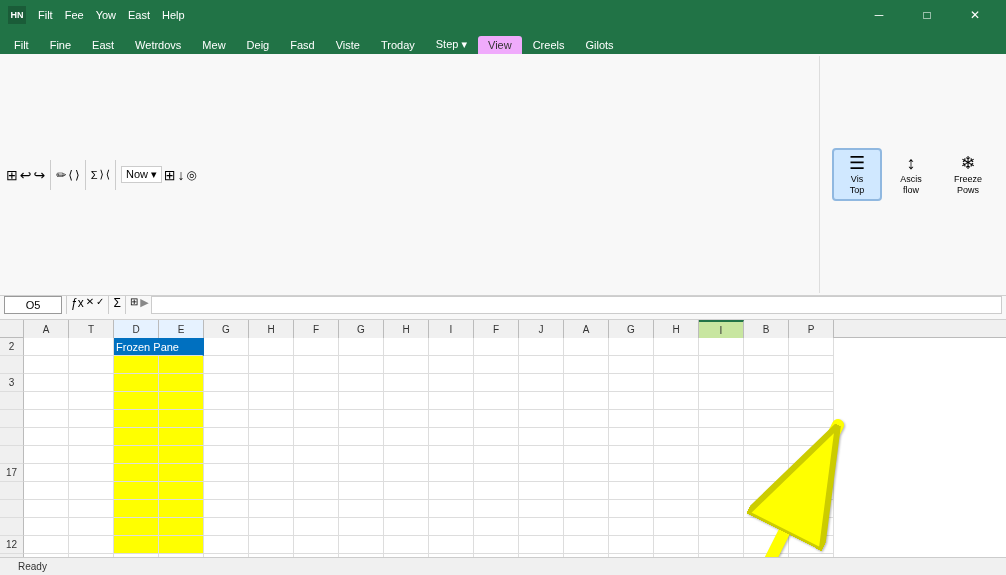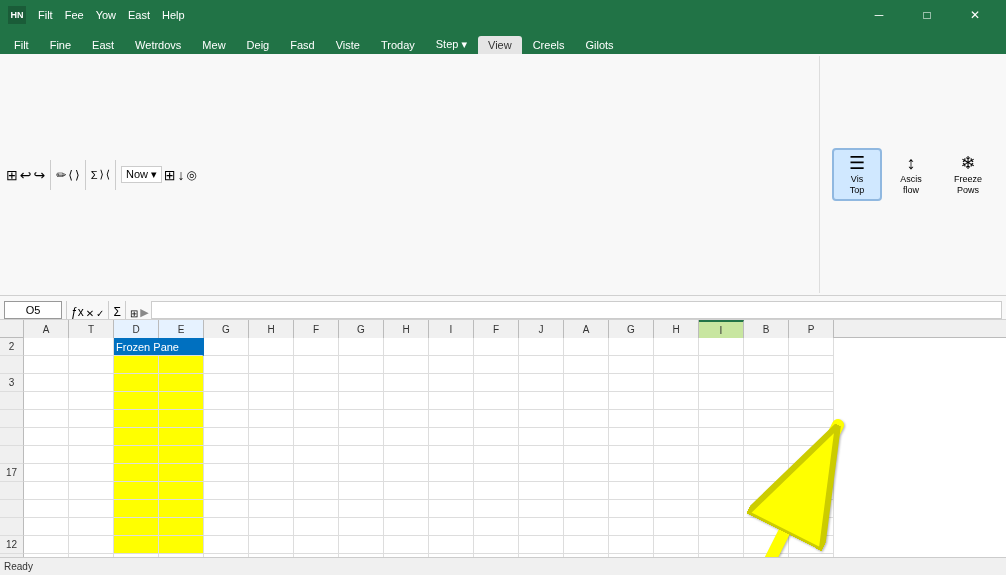--- a/index.html
+++ b/index.html
@@ -21,21 +21,21 @@
     #window-controls { display: flex; gap: 2px; }
     .win-btn { width: 46px; height: 30px; display: flex; align-items: center; justify-content: center; cursor: pointer; color: white; font-size: 12px; }
     .ribbon-tab {
       padding: 3px 10px;
       font-size: 11px;
       cursor: pointer;
       color: white;
       background: transparent;
       border-radius: 3px 3px 0 0;
     }
-    .ribbon-tab.active { background: #e5e5e5; color: #333; }
+    .ribbon-tab.active { background: #f0abfc; color: #333; }
 
     #ribbon-content {
       flex: 1;
       display: flex;
       align-items: center;
       padding: 2px 4px;
       gap: 4px;
     }
 
     
@@ -175,21 +175,21 @@
         <div style="font-size:9px; text-align:center; line-height:1.2; margin-top:2px;">Ascis<br>flow</div>
       </div>
 
       <div style="display:flex; flex-direction:column; align-items:center; border:1px solid transparent; border-radius:4px; padding:4px 6px; cursor:pointer; width:56px;">
         <div style="font-size:18px; line-height:1;">❄</div>
         <div style="font-size:9px; text-align:center; line-height:1.2; margin-top:2px;">Freeze Pows<br> </div>
       </div>
     </div>
   </div>
 
-  <div id="toolbar" style="height:24px; background:#f8f8f8; border-bottom:1px solid #d0d0d0; display:flex; align-items:flex-end; padding:0 4px; gap:2px;">
+  <div id="toolbar" style="height:24px; background:#f8f8f8; border-bottom:1px solid #d0d0d0; display:flex; align-items:flex-start; padding:0 4px; gap:2px;">
     <input type="text" style="width: 58px; height: 18px; border: 1px solid rgb(153, 153, 153); padding: 0px 3px; font-size: 11px; text-align: center;" value="O5">
     <div class="tb-separator"></div>
     <span style="font-size:12px; cursor:pointer;">ƒx</span>
     <span style="font-size:10px;">✕</span>
     <span style="font-size:10px;">✓</span>
     <div class="tb-separator"></div>
     <span style="font-size:12px;">Σ</span>
     <div class="tb-separator"></div>
     <span style="font-size:10px;">⊞</span>
     <span style="font-size:11px; color:#888;">▶</span>
@@ -504,17 +504,17 @@
         <marker id="arrowhead" markerWidth="10" markerHeight="7" refX="10" refY="3.5" orient="auto">
           <polygon points="0 0, 10 3.5, 0 7" fill="#ffff00" stroke="#cccc00" stroke-width="0.5"></polygon>
         </marker>
       </defs>
 
       <line x1="755" y1="270" x2="838" y2="105" stroke="#ffff00" stroke-width="12" marker-end="url(#arrowhead)" stroke-linecap="round" style="filter:drop-shadow(1px 1px 1px rgba(0,0,0,0.3))"></line>
     </svg>
 
   </div>
 
-  <div id="bottom-bar" style="height:18px; background:#f0f0f0; border-top:1px solid #ccc; display:flex; align-items:center; padding:0 4px; font-size:10px; color:#333;">
+  <div id="bottom-bar" style="height:18px; background:#f0f0f0; border-top:1px solid #ccc; display:flex; align-items:center; padding:0 18px; font-size:10px; color:#333;">
     <span>Ready</span>
   </div>
 
 </div>
 
 </body></html>

